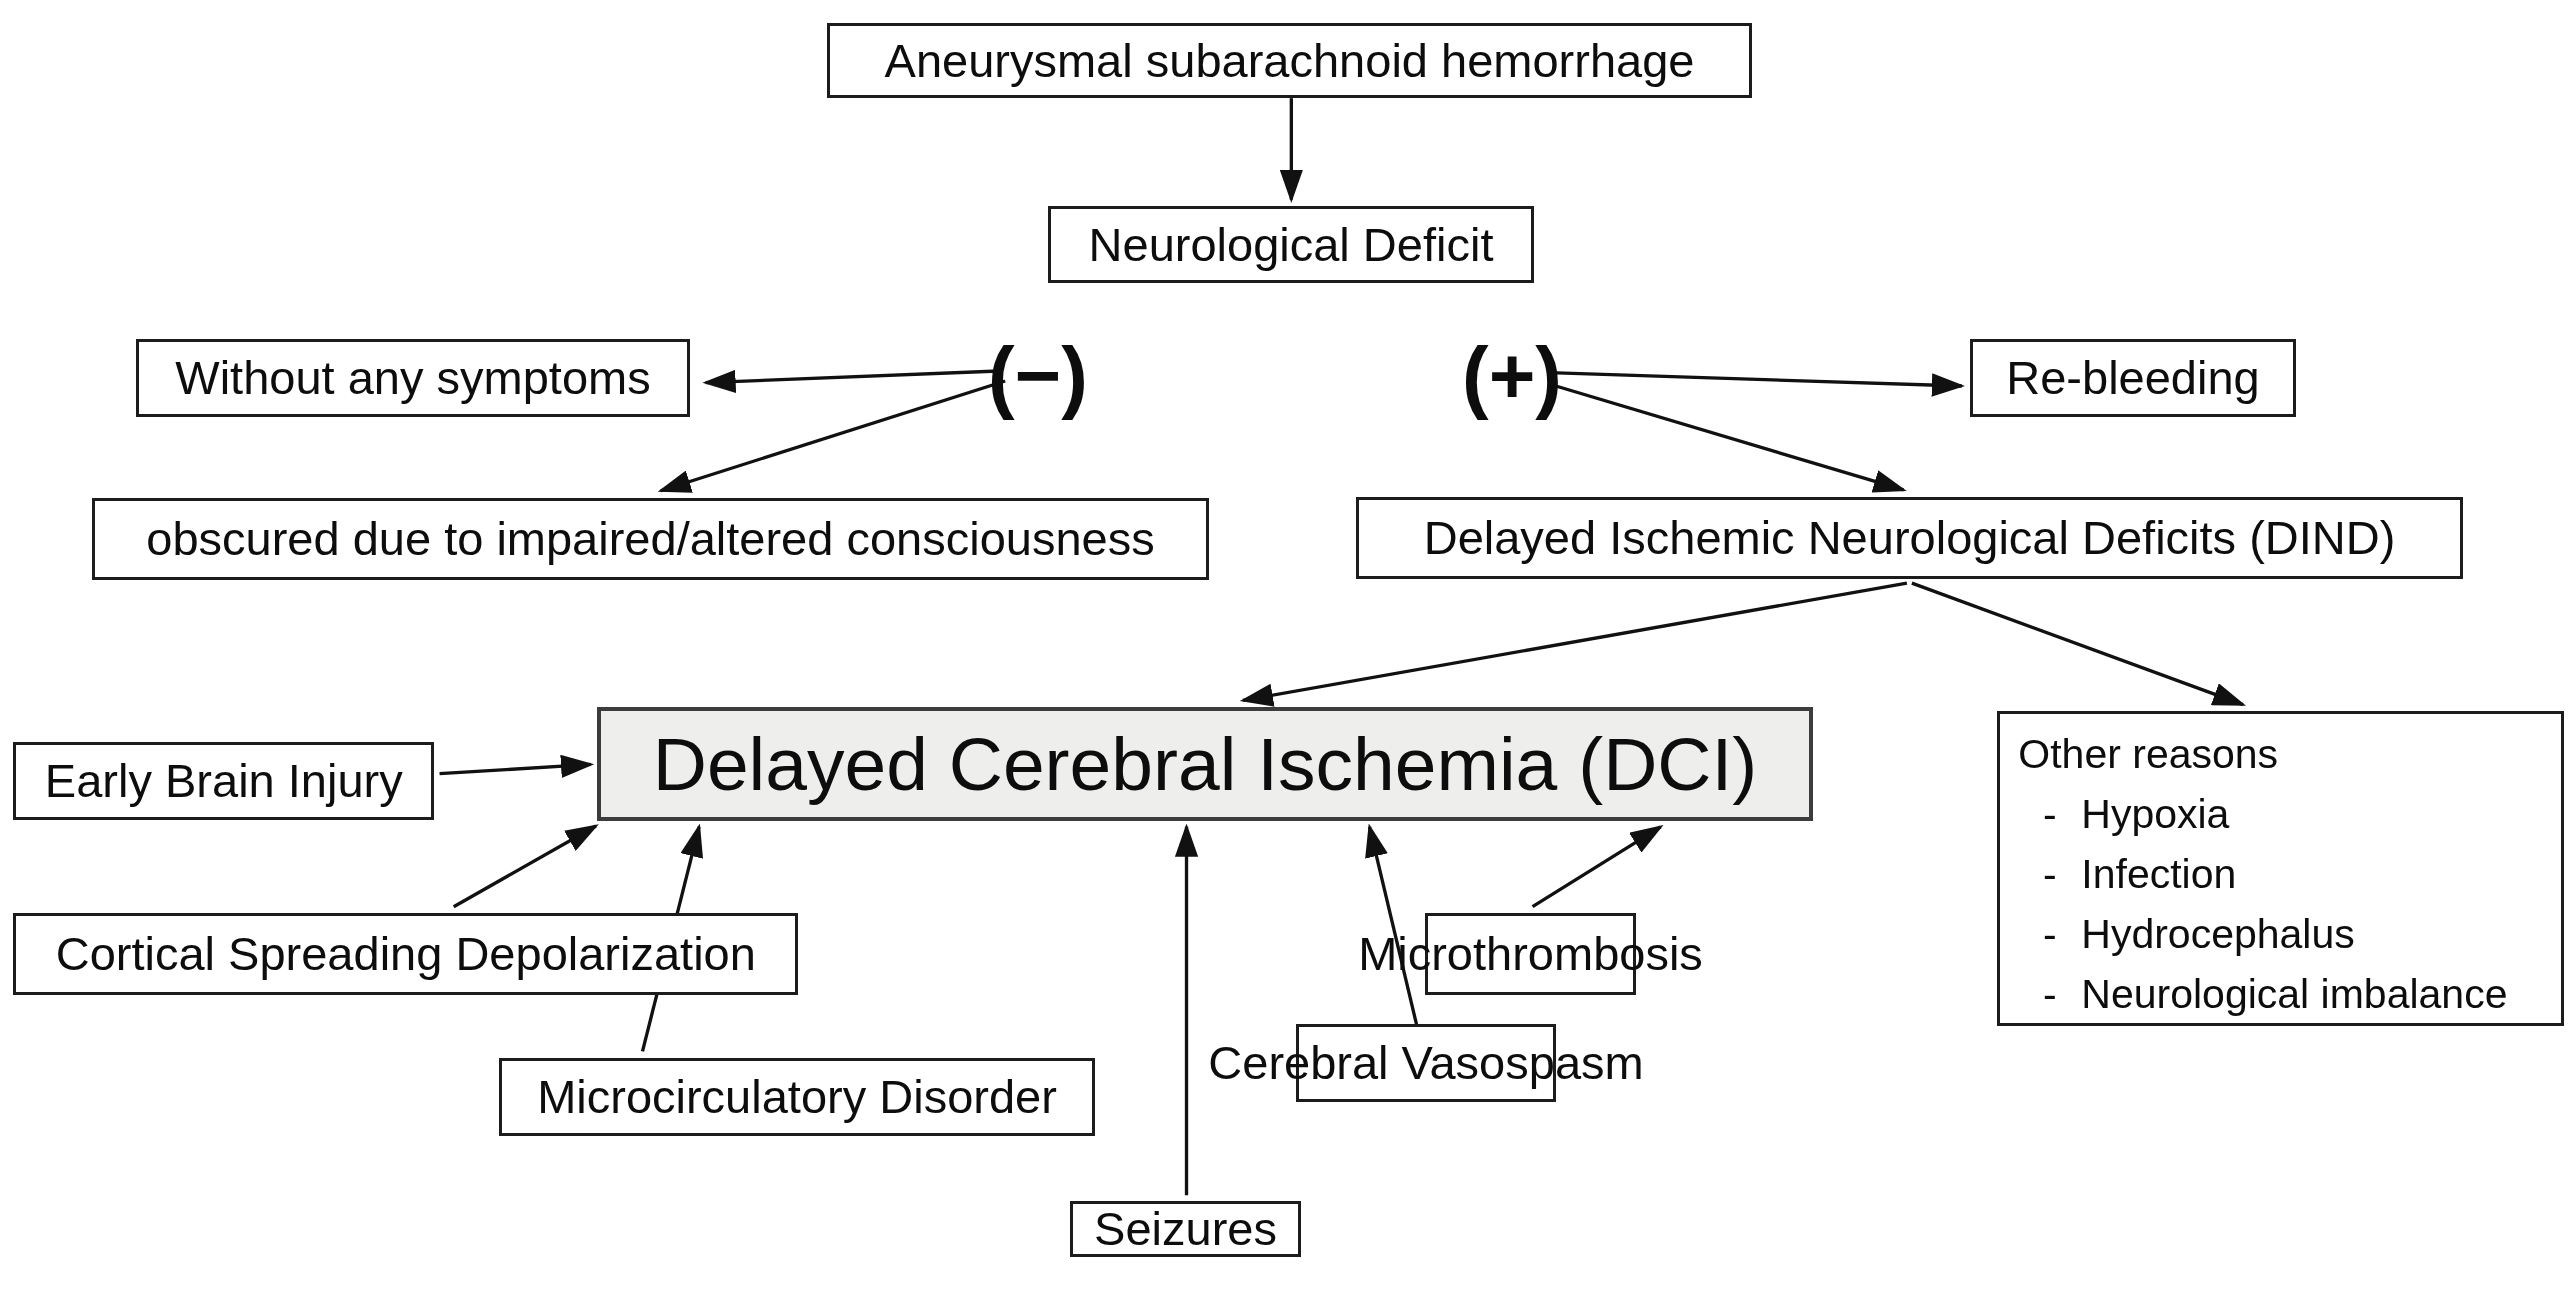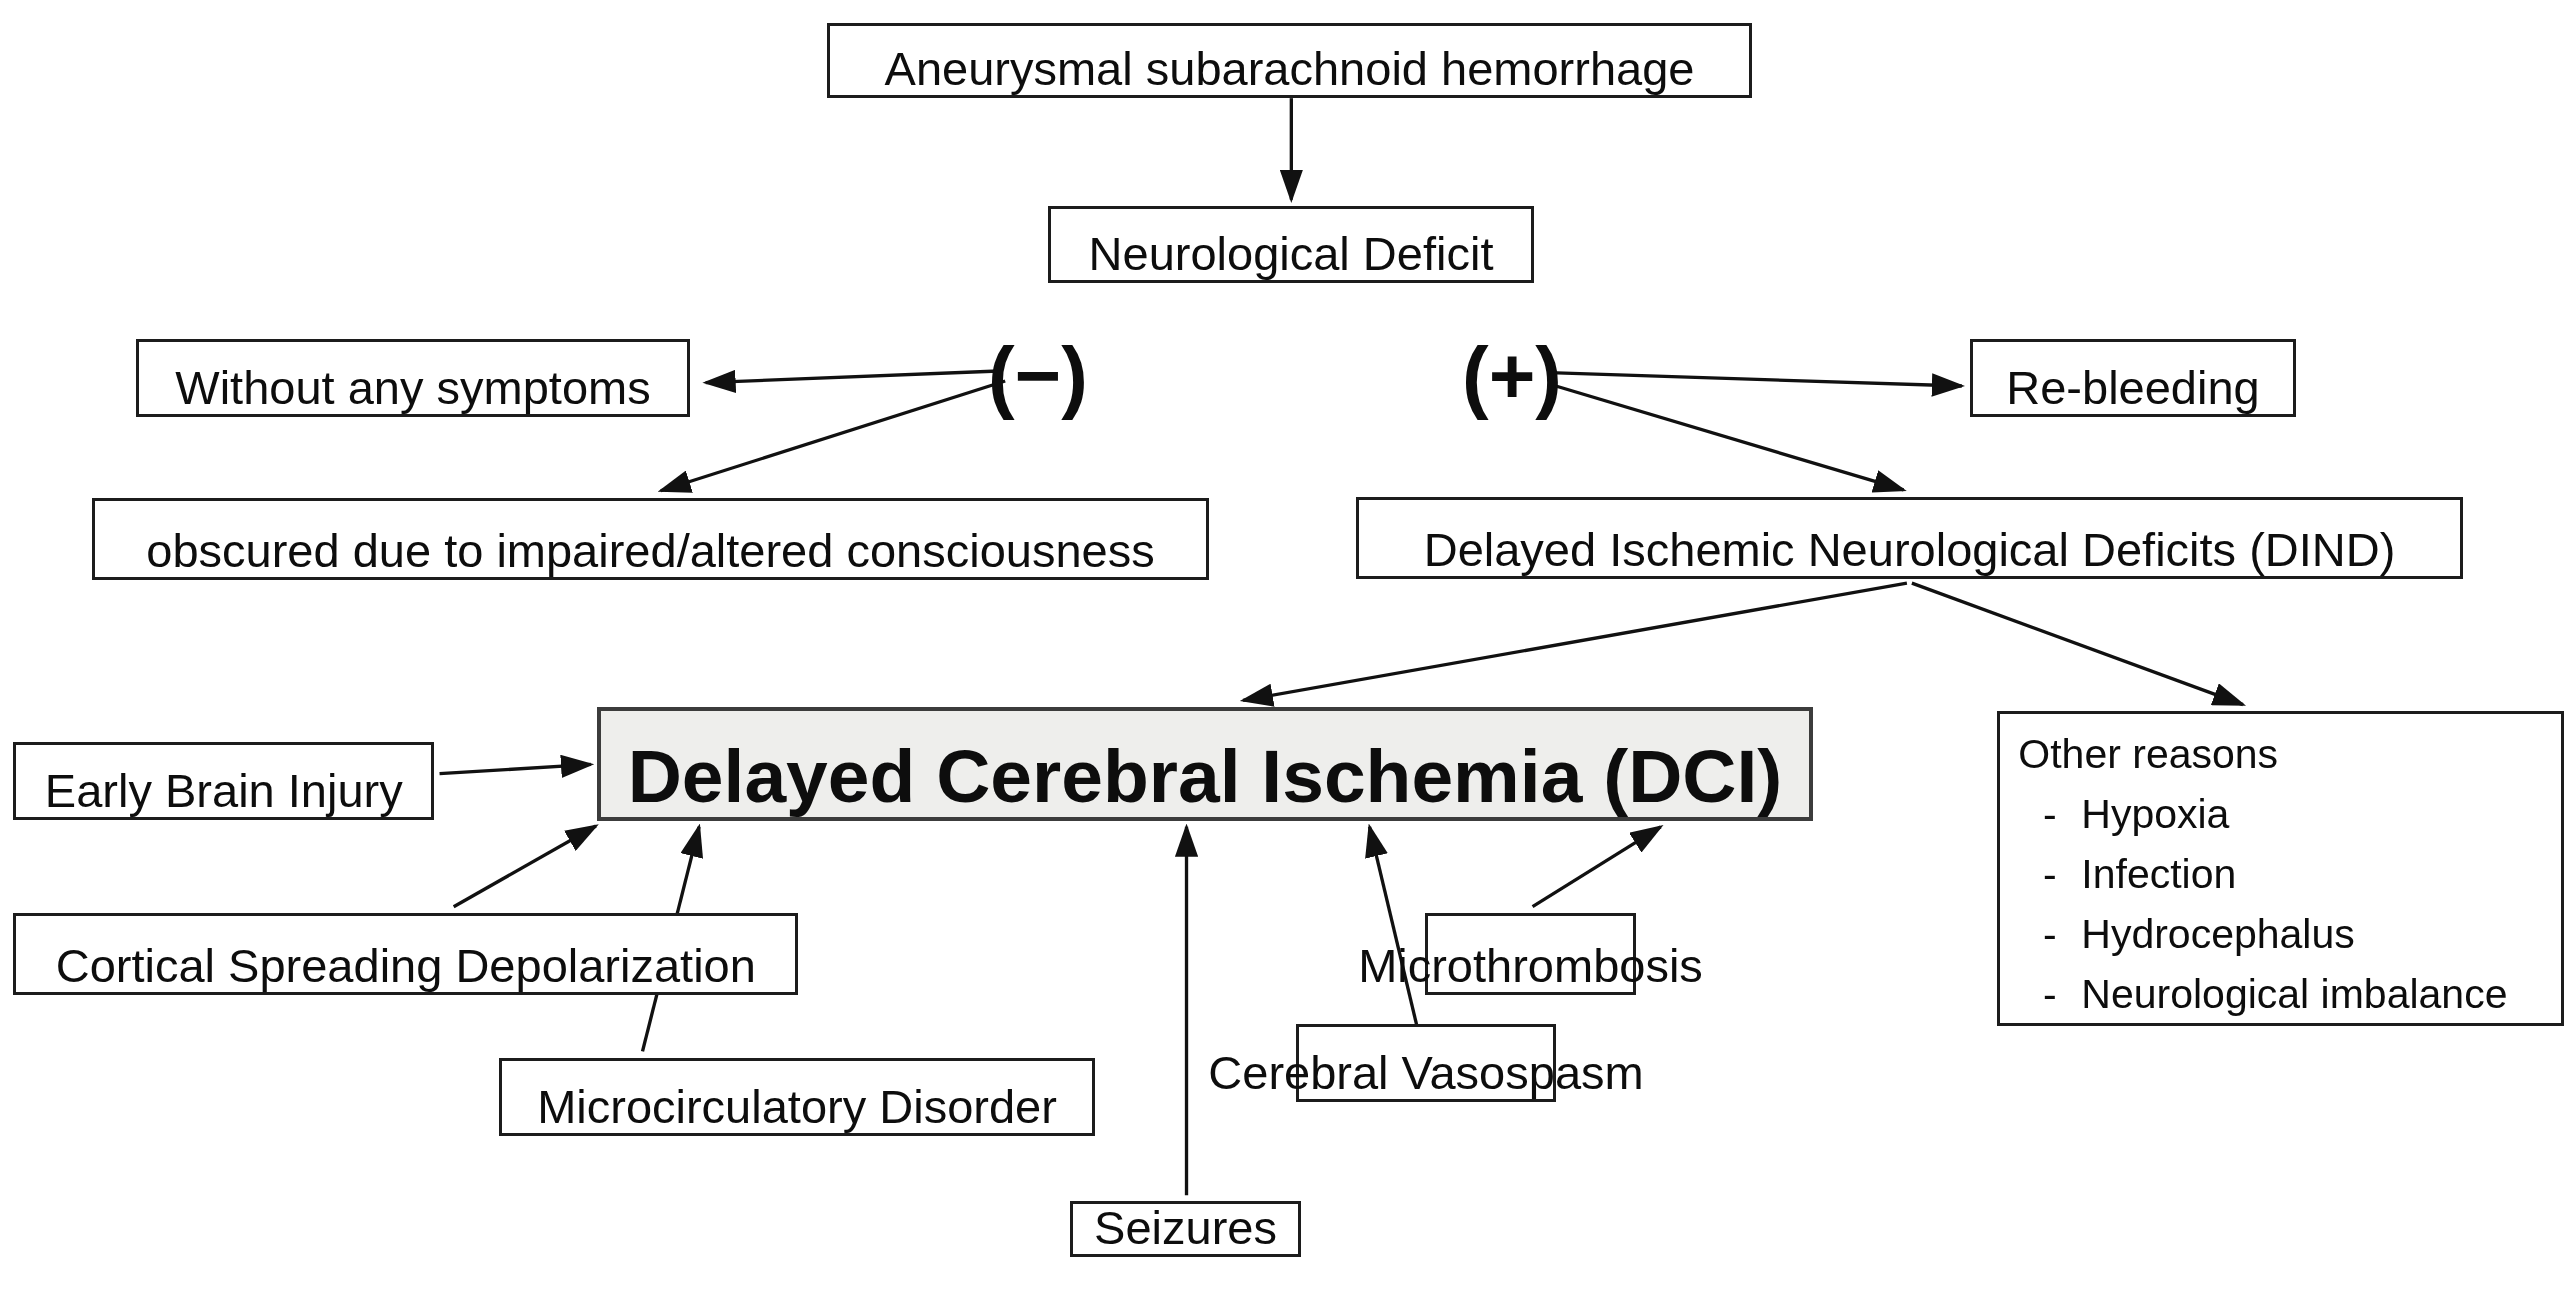--- a/index.html
+++ b/index.html
@@ -10,36 +10,35 @@
     font-family:"Liberation Sans", sans-serif;
     overflow:hidden;
   }
   #arrows{position:absolute;left:0;top:0;width:2576px;height:1296px;}
   #arrows line{stroke:#111111;stroke-width:4;}
   .node{
     position:absolute;
     box-sizing:border-box;
     background:#ffffff;
     border:3.3px solid #1c1c1c;
-    display:flex;align-items:flex-end;justify-content:center;
+    display:flex;align-items:center;justify-content:center;
     font-size:47px;color:#0d0d0d;
     text-align:center;white-space:nowrap;
     line-height:1.1;
   }
   .sign{
     position:absolute;
     display:flex;align-items:center;justify-content:center;
     font-size:80px;font-weight:700;color:#0d0d0d;
     width:166px;height:100px;
   }
   #node-dci{
     background:#eeeeec;
     border:4.2px solid #3c3c3c;
     font-size:75px;
-    font-weight:bold;
   }
   #node-other-reasons{
     flex-direction:column;
     align-items:flex-start;justify-content:flex-start;
     font-size:41px;line-height:60px;
     padding:10px 6.7px 0 18.3px;
   }
   .other-item{display:flex;}
   .other-item .dash{width:63px;flex:0 0 63px;}
 </style>

